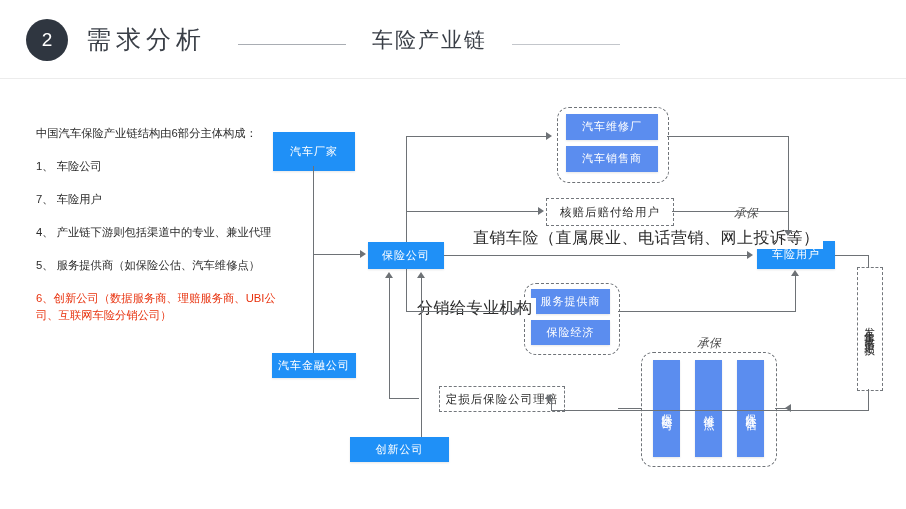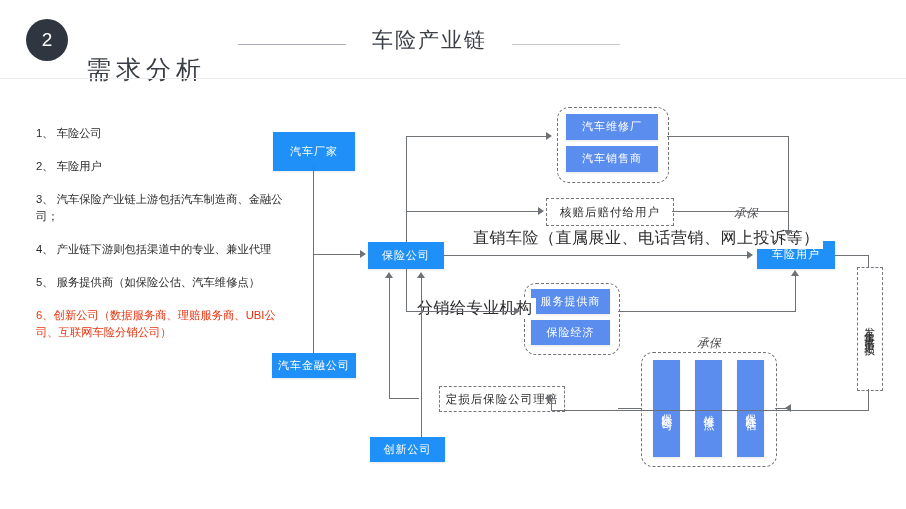--- a/index.html
+++ b/index.html
@@ -11,21 +11,21 @@
   #slide{position:relative;width:906px;height:509px;}
 
   
   .hdr-badge{
     position:absolute;left:26px;top:19px;width:42px;height:42px;border-radius:50%;
     background:#2f3640;color:#fff;display:flex;align-items:center;justify-content:center;
     font-size:19px;font-weight:400;
   }
   .hdr-title{
     position:absolute;left:86px;top:23px;font-size:25px;color:#3a3f47;
-    letter-spacing:5px;white-space:nowrap;margin-top:30px;
+    letter-spacing:5px;white-space:nowrap;
   }
   .hdr-rule-1{position:absolute;left:238px;top:44px;width:108px;height:1px;background:#a9adb3;}
   .hdr-sub{
     position:absolute;left:372px;top:26px;font-size:21px;color:#3a3f47;
     letter-spacing:2px;white-space:nowrap;
   }
   .hdr-rule-2{position:absolute;left:512px;top:44px;width:108px;height:1px;background:#c3c6cb;}
   .hdr-divider{position:absolute;left:0;top:78px;width:906px;height:1px;background:#ececec;}
 
   
@@ -75,35 +75,35 @@
 <div id="slide">
 
   <div class="hdr-badge">2</div>
   <div class="hdr-title">需求分析</div>
   <div class="hdr-rule-1"></div>
   <div class="hdr-sub">车险产业链</div>
   <div class="hdr-rule-2"></div>
   <div class="hdr-divider"></div>
 
   <div class="lead">
+    <p>中国汽车保险产业链结构由6部分主体构成：</p>
     <p>1、 车险公司</p>
-    <p>2、 车险用户</p>
-    <p>3、 汽车保险产业链上游包括汽车制造商、金融公司；</p>
+    <p>7、 车险用户</p>
     <p>4、 产业链下游则包括渠道中的专业、兼业代理</p>
     <p>5、 服务提供商（如保险公估、汽车维修点）</p>
     <p class="hl">6、创新公司（数据服务商、理赔服务商、UBI公司、互联网车险分销公司）</p>
   </div>
 
   <div class="node" style="left:273px;top:132px;width:82px;height:39px;">汽车厂家</div>
 
   <div class="node" style="left:368px;top:242px;width:76px;height:27px;">保险公司</div>
 
   <div class="node" style="left:272px;top:353px;width:84px;height:25px;">汽车金融公司</div>
 
-  <div class="node" style="left:370px;top:437px;width:75px;height:25px;">创新公司</div>
+  <div class="node" style="left:350px;top:437px;width:99px;height:25px;">创新公司</div>
 
   <div class="node" style="left:757px;top:241px;width:78px;height:28px;">车险用户</div>
 
   <div class="grp" style="left:557px;top:107px;width:110px;height:74px;"></div>
   <div class="node soft" style="left:566px;top:114px;width:92px;height:26px;">汽车维修厂</div>
   <div class="node soft" style="left:566px;top:146px;width:92px;height:26px;">汽车销售商</div>
 
   <div class="grp" style="left:524px;top:283px;width:94px;height:70px;"></div>
   <div class="node soft" style="left:531px;top:289px;width:79px;height:25px;">服务提供商</div>
   <div class="node soft" style="left:531px;top:320px;width:79px;height:25px;">保险经济</div>

